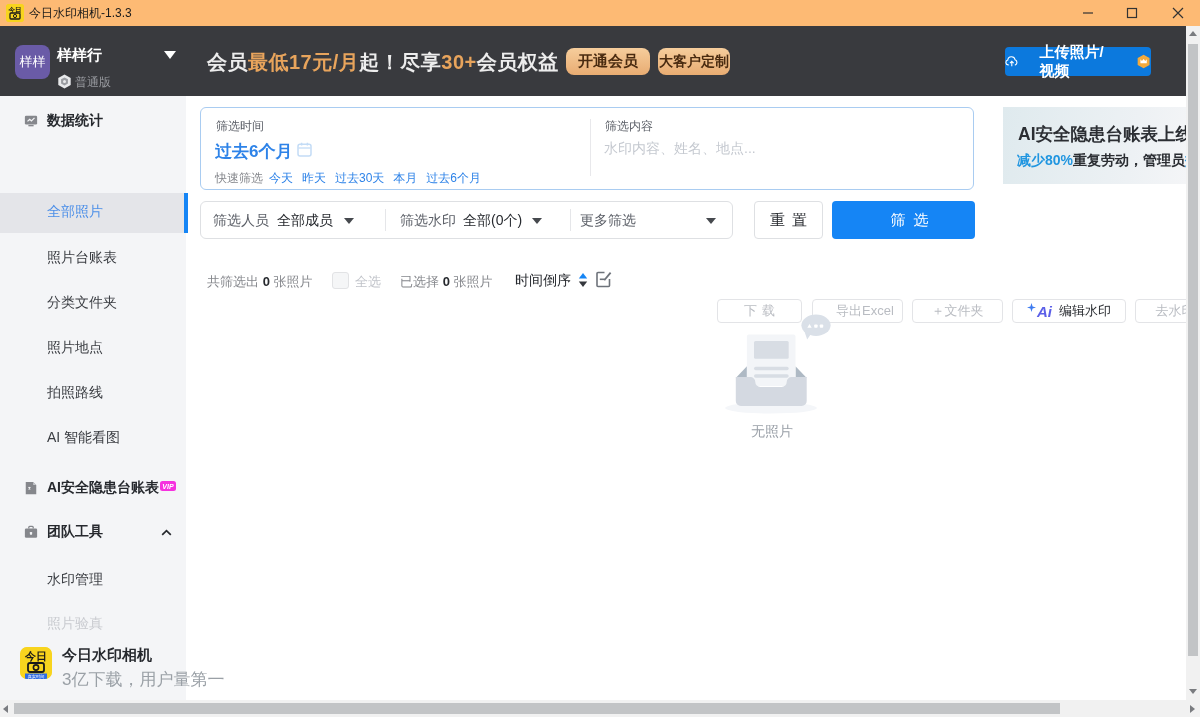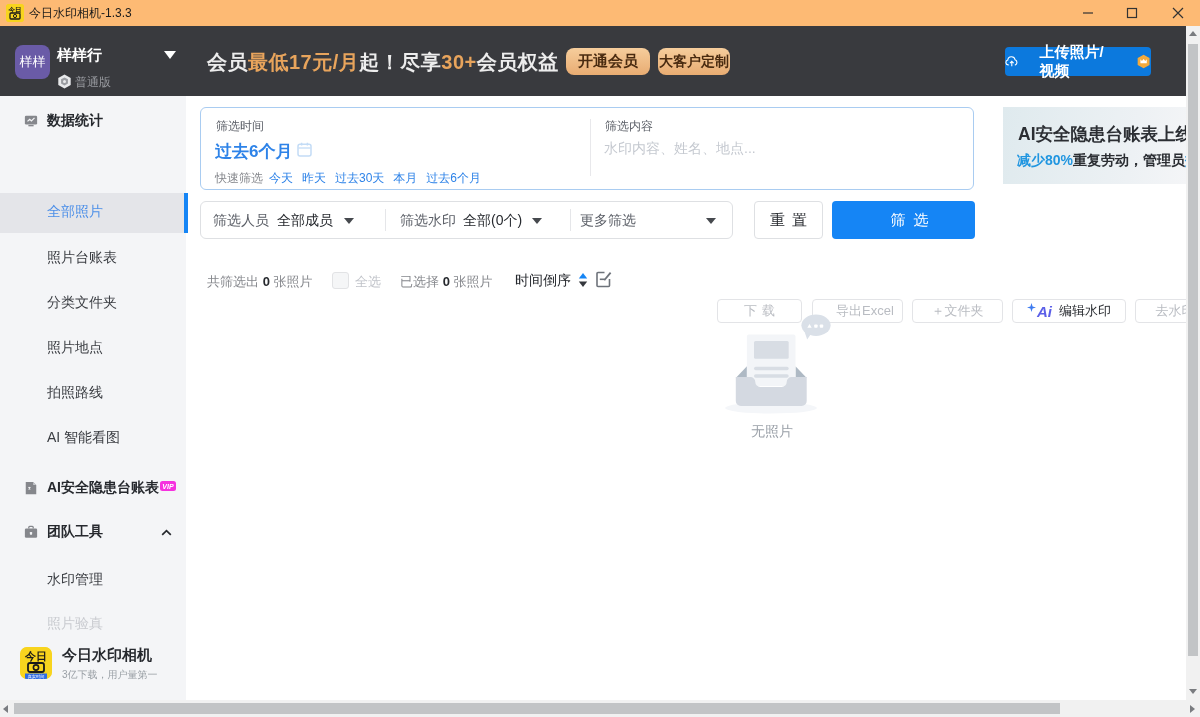--- a/index.html
+++ b/index.html
@@ -73,21 +73,21 @@
 #banner .t2 { position:absolute; left:14px; top:45px; font-size:14px; font-weight:bold; color:#2B2E33; white-space:nowrap; }
 #banner .blu { color:#2196E0;text-align:right; }
 
 
 #empty-ill { left:723px; top:312px; }
 #empty-txt { left:717px; top:423px; width:110px; text-align:center; font-size:14px; color:#9AA0A8; }
 
 
 #blogo { left:20px; top:551px; width:32px; height:32px; border-radius:7px; background:#F7D421; overflow:hidden; }
 #blogo-name { left:62px; top:550px; font-size:15px; font-weight:bold; color:#26292E; white-space:nowrap; }
-#blogo-sub { left:62px; top:572px; font-size:10px; color:#9AA0A6; white-space:nowrap; }
+#blogo-sub { left:62px; top:572px; font-size:17px; color:#9AA0A6; white-space:nowrap; }
 
 
 #vscroll { left:1186px; top:26px; width:14px; height:674px; background:#F1F1F1; }
 #vthumb { left:1188px; top:44px; width:10px; height:612px; background:#C2C4C6; border-radius:0; }
 #hscroll { left:0px; top:700px; width:1200px; height:17px; background:#F1F1F1; }
 #hthumb { left:14px; top:703px; width:1046px; height:11px; background:#C2C4C6; }
 </style>
 </head>
 <body>
 <div class="abs" id="titlebar">

